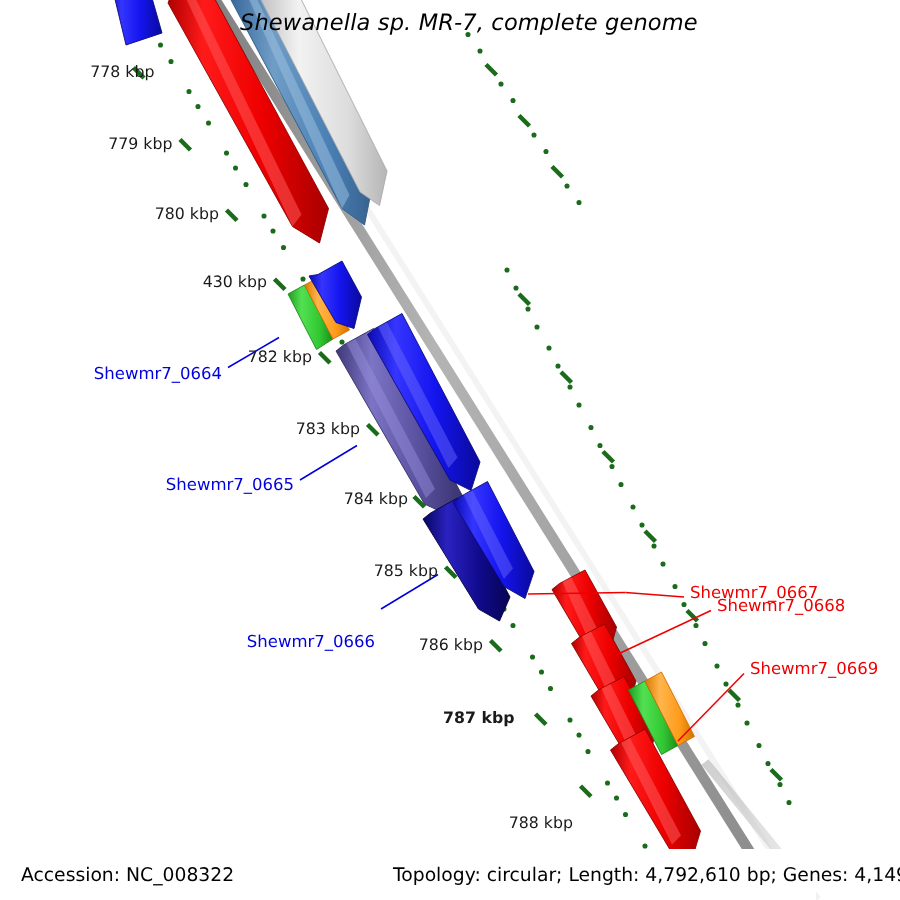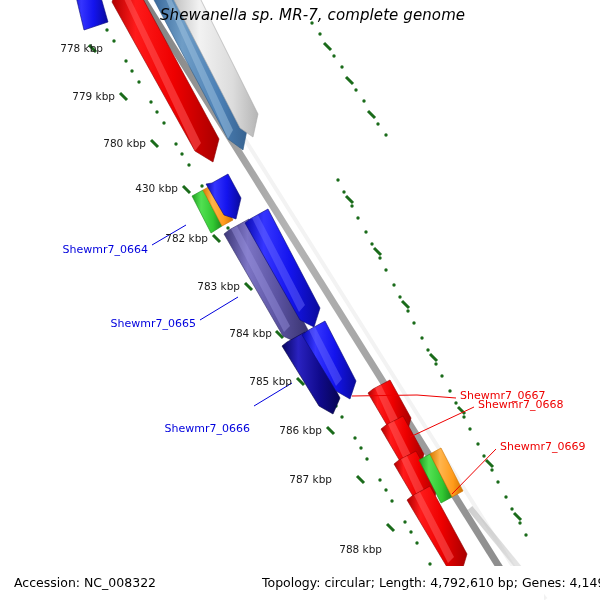--- a/index.html
+++ b/index.html
@@ -325,21 +325,21 @@
 
   <div class="tick-label" style="left:84px;top:48px;margin-left:19px;">778 kbp</div>
   <div class="tick-label" style="left:115px;top:96px;">779 kbp</div>
   <div class="tick-label" style="left:146px;top:143px;">780 kbp</div>
   <div class="tick-label" style="left:178px;top:188px;">430 kbp</div>
   <div class="tick-label" style="left:208px;top:238px;text-align:center;">782 kbp</div>
   <div class="tick-label" style="left:240px;top:286px;text-align:right;">783 kbp</div>
   <div class="tick-label" style="left:272px;top:333px;">784 kbp</div>
   <div class="tick-label" style="left:292px;top:381px;">785 kbp</div>
   <div class="tick-label" style="left:322px;top:430px;">786 kbp</div>
-  <div class="tick-label" style="left:332px;top:479px;">787 kbp</div>
+  <div class="tick-label" style="left:343px;top:479px;font-weight:bold;">787 kbp</div>
   <div class="tick-label" style="left:382px;top:549px;">788 kbp</div>
   <div class="tick-label faded" style="left:414px;top:573px;">789 kbp</div>
 
   <div class="gene-label blue anchor-end" style="left:148px;top:249px;">Shewmr7_0664</div>
   <div class="gene-label blue anchor-end" style="left:196px;top:323px;">Shewmr7_0665</div>
   <div class="gene-label blue anchor-end" style="left:250px;top:409px;margin-top:19px;">Shewmr7_0666</div>
   <div class="gene-label red" style="left:460px;top:395px;">Shewmr7_0667</div>
   <div class="gene-label red" style="left:478px;top:404px;">Shewmr7_0668</div>
   <div class="gene-label red" style="left:500px;top:446px;">Shewmr7_0669</div>
 

